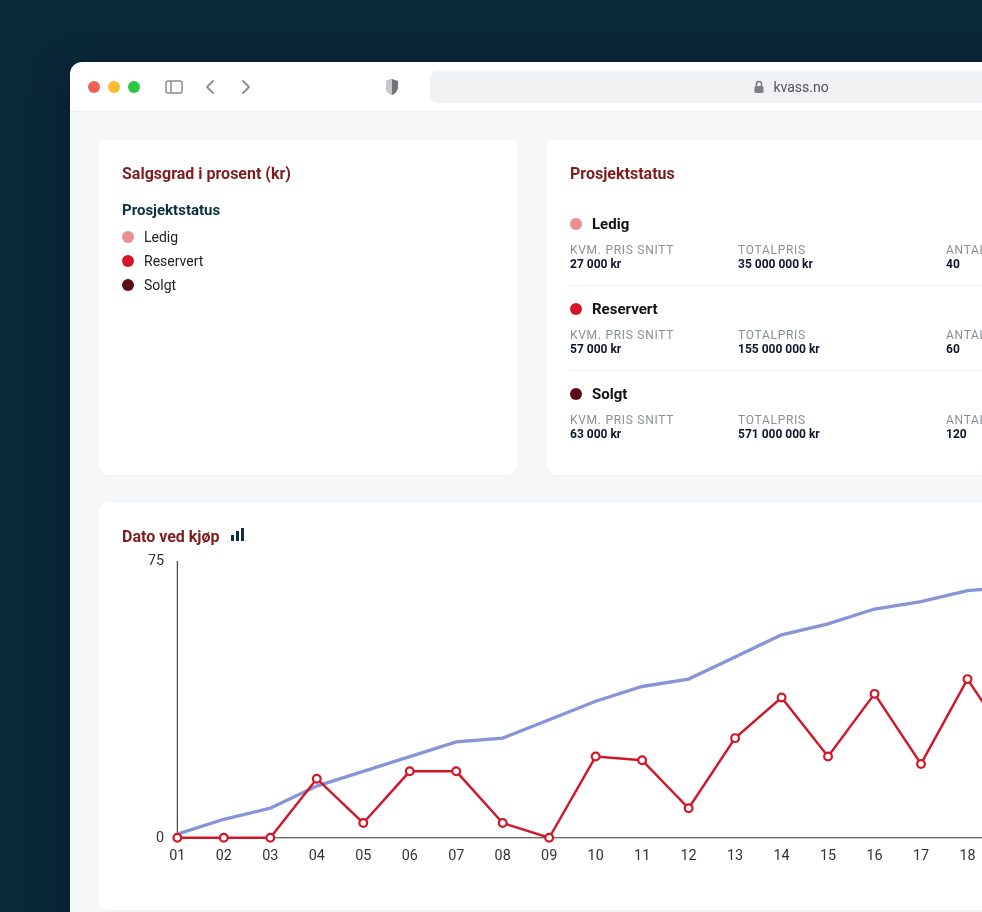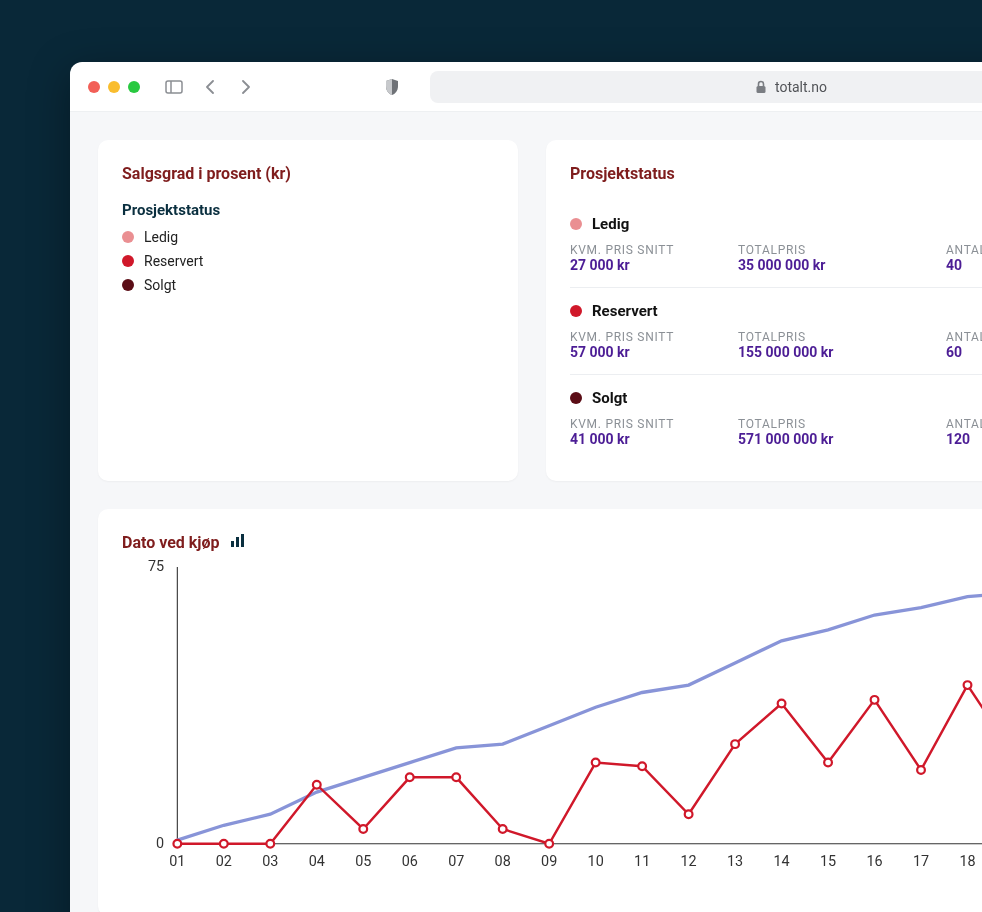--- a/index.html
+++ b/index.html
@@ -86,21 +86,21 @@
   .legend-item { display:flex; align-items:center; gap:10px; font-size:14px; color:#222; margin-bottom:8px; }
   .legend-swatch { width:12px; height:12px; border-radius:50%; }
   .donut-notes { margin-top: 18px; font-size: 12px; color:#333; line-height:1.4; }
   
   .status-list { display:flex; flex-direction:column; }
   .status-item { padding: 14px 0; border-top:1px solid #eceef1; }
   .status-item:first-child { border-top:none; }
   .status-head { display:flex; align-items:center; gap:10px; font-weight:700; color:#111; font-size:15px; margin-bottom:10px; }
   .status-grid { display:grid; grid-template-columns: 140px 180px 100px; gap: 8px 28px; }
   .stat-label { font-size: 12px; letter-spacing: 0.06em; color:#8b9096; text-transform:uppercase; }
-  .stat-value { font-size: 14px; font-weight:700; color:#4c1d95; }
+  .stat-value { font-size: 12px; font-weight:700; color:#0f172a; }
   
   .wide-card { grid-column: 1 / -1; }
   .chart-title-row { display:flex; align-items:center; gap:10px; }
   .line-chart { width: 100%; height: 340px; }
 </style>
 </head>
 <body>
 
 <div class="browser-window">
   <div class="titlebar">
@@ -129,21 +129,21 @@
       <svg width="16" height="18" viewBox="0 0 16 18">
           <path d="M8 1 L14 3 V8 C14 13 11 16 8 17 C5 16 2 13 2 8 V3 Z" fill="#6f7277"></path>
           <path d="M8 1 L8 17 C5 16 2 13 2 8 V3 Z" fill="#c7c9cc"></path>
         </svg>
     </span>
     <div class="addrbar">
       <svg width="12" height="14" viewBox="0 0 12 14" fill="#7a7d82">
           <rect x="1.5" y="6" width="9" height="7" rx="1.5"></rect>
           <path d="M3.5 6 V4 a2.5 2.5 0 0 1 5 0 V6" fill="none" stroke="#7a7d82" stroke-width="1.6"></path>
         </svg>
-      <span>totalt.no</span>
+      <span>kvass.no</span>
     </div>
   </div>
 
   <div class="content">
 
     <div class="card">
       <div class="card-title">Salgsgrad i prosent (kr)</div>
       <div class="donut-row">
         <div>
           <div class="legend-title">Prosjektstatus</div>
@@ -209,21 +209,21 @@
             </div>
           </div>
           <div class="status-item">
             <div class="status-head">
               <span class="legend-swatch" style="background: rgb(91, 13, 22);"></span>
               <span>Solgt</span>
             </div>
             <div class="status-grid" style="grid-template-columns: 140px 180px 100px;">
               <div>
                 <div class="stat-label">KVM. PRIS SNITT</div>
-                <div class="stat-value">41 000 kr</div>
+                <div class="stat-value">63 000 kr</div>
               </div>
               <div>
                 <div class="stat-label">TOTALPRIS</div>
                 <div class="stat-value">571 000 000 kr</div>
               </div>
               <div>
                 <div class="stat-label">ANTALL</div>
                 <div class="stat-value">120</div>
               </div>
             </div>

